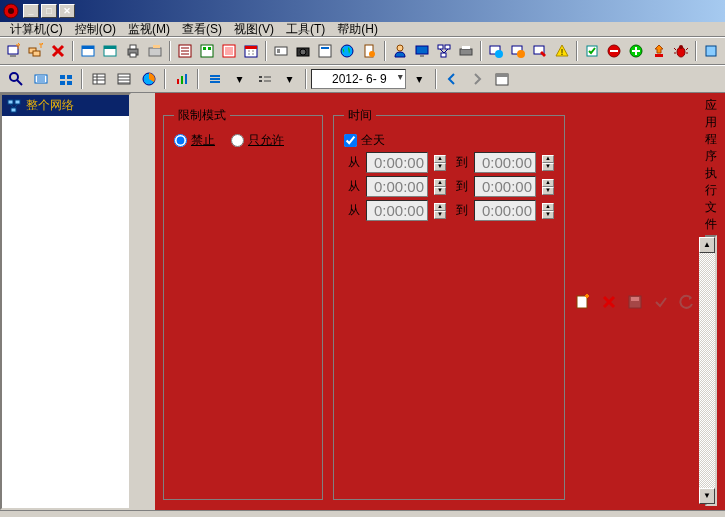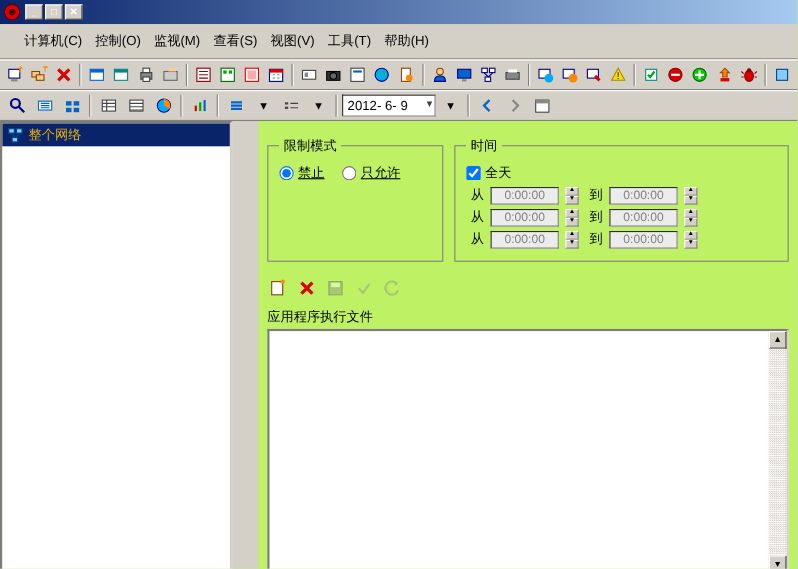--- a/index.html
+++ b/index.html
@@ -2,44 +2,44 @@
 <html><head>
 <meta charset="utf-8">
 <style>
 * { box-sizing: border-box; margin: 0; padding: 0; }
 body { font-family: "SimSun", "宋体", sans-serif; font-size: 12px; background: #d4d0c8; width: 725px; height: 517px; overflow: hidden; }
 .titlebar { background: linear-gradient(to right, #0a246a, #a6caf0); color: #fff; height: 22px; display: flex; align-items: center; padding: 0 3px; font-weight: bold; }
 .titlebar-icon { width: 16px; height: 16px; margin-right: 4px; display: inline-flex; align-items: center; justify-content: center; }
 .titlebar-text { flex: 1; font-size: 13px; font-family: monospace, "SimSun"; }
 .win-btns { display: flex; gap: 2px; }
 .win-btn { width: 16px; height: 14px; background: #d4d0c8; border: 1px solid #fff; border-right-color: #404040; border-bottom-color: #404040; font-size: 9px; text-align: center; line-height: 12px; cursor: pointer; font-family: Arial; }
-.menubar { background: #d4d0c8; height: 32px; display: flex; align-items: center; padding: 0 16px; border-bottom: 1px solid #808080; }
+.menubar { background: #d4d0c8; height: 15px; display: flex; align-items: center; padding: 0 4px; border-bottom: 1px solid #808080; }
 .menu-item { padding: 2px 6px; cursor: pointer; }
 .toolbar { background: #d4d0c8; height: 28px; display: flex; align-items: center; padding: 2px 4px; border-top: 1px solid #fff; border-bottom: 1px solid #808080; gap: 2px; }
 .tb-btn { width: 23px; height: 22px; display: inline-flex; align-items: center; justify-content: center; cursor: pointer; border: 1px solid transparent; }
 .tb-sep { width: 2px; height: 20px; border-left: 1px solid #808080; border-right: 1px solid #fff; margin: 0 2px; }
 .toolbar2 { background: #d4d0c8; height: 28px; display: flex; align-items: center; padding: 2px 4px; border-top: 1px solid #fff; border-bottom: 1px solid #808080; gap: 2px; }
-.date-box { border: 1px inset #808080; background: #fff; padding: 2px 18px 2px 4px; font-size: 12px; display: inline-block; min-width: 85px; position: relative; }
+.date-box { border: 1px inset #808080; background: #fff; padding: 2px 18px 2px 20px; font-size: 12px; display: inline-block; min-width: 85px; position: relative; }
 .date-box::after { content: "▾"; position: absolute; right: 2px; top: 1px; font-size: 10px; color: #404040; }
 .main-area { display: flex; height: 417px; }
 .tree-panel { width: 211px; background: #fff; border: 2px inset #d4d0c8; overflow: auto; }
 .tree-item { display: flex; align-items: center; padding: 2px 4px; background: #0a246a; color: #eab308; }
 .tree-icon { width: 16px; height: 16px; margin-right: 4px; display: inline-flex; }
-.right-panel { flex: 1; background: #bef264; display: flex; flex-direction: column; padding: 4px; margin-left: 24px; }
+.right-panel { flex: 1; background: #b91c1c; display: flex; flex-direction: row; padding: 4px; margin-left: 24px; }
 .form-section { display: flex; gap: 10px; margin: 10px 4px 6px 4px; }
 fieldset { border: 1px solid #808080; border-top: 1px solid #fff; border-left: 1px solid #fff; padding: 6px 8px 10px 8px; }
 fieldset.groupbox { border: 1px solid #808080; position: relative; }
 legend { font-size: 12px; padding: 0 4px; }
 .groupbox { padding: 8px 10px; }
 .radio-row { display: flex; gap: 16px; text-decoration: underline; }
 .radio-item, .check-item { display: flex; align-items: center; gap: 4px; }
 input[type=radio], input[type=checkbox] { margin: 0; }
 .time-row { display: flex; align-items: center; gap: 6px; margin: 3px 0; }
 .time-label { width: 16px; text-align: right; }
-.time-field { border: 1px inset #808080; background: #ececec; color: #808080; padding: 1px 3px; width: 62px; font-size: 11px; text-align: center; position: relative; }
+.time-field { border: 1px inset #808080; background: #ececec; color: #808080; padding: 1px 3px; width: 62px; font-size: 15px; text-align: right; position: relative; }
 .spinner { width: 12px; height: 16px; display: flex; flex-direction: column; }
 .spinner-btn { height: 8px; background: #d4d0c8; border: 1px solid #808080; border-top-color: #fff; border-left-color: #fff; font-size: 6px; line-height: 5px; text-align: center; }
 .action-row { display: flex; gap: 6px; margin: 8px 4px; align-items: center; }
 .action-btn { width: 20px; height: 20px; display: inline-flex; align-items: center; justify-content: center; cursor: pointer; }
 .list-section { flex: 1; display: flex; flex-direction: column; margin: 0 4px; }
 .list-label { margin-bottom: 2px; }
 .list-box { flex: 1; background: #fff; border: 2px inset #d4d0c8; position: relative; }
 .scrollbar-v { position: absolute; right: 0; top: 0; bottom: 0; width: 16px; background: #d4d0c8; }
 .sb-btn { width: 16px; height: 16px; background: #d4d0c8; border: 1px solid #fff; border-right-color: #404040; border-bottom-color: #404040; font-size: 8px; text-align: center; line-height: 14px; }
 .sb-track { position: absolute; top: 16px; bottom: 16px; width: 100%; background: repeating-conic-gradient(#d4d0c8 0% 25%, #fff 0% 50%) 0 0/2px 2px; }

